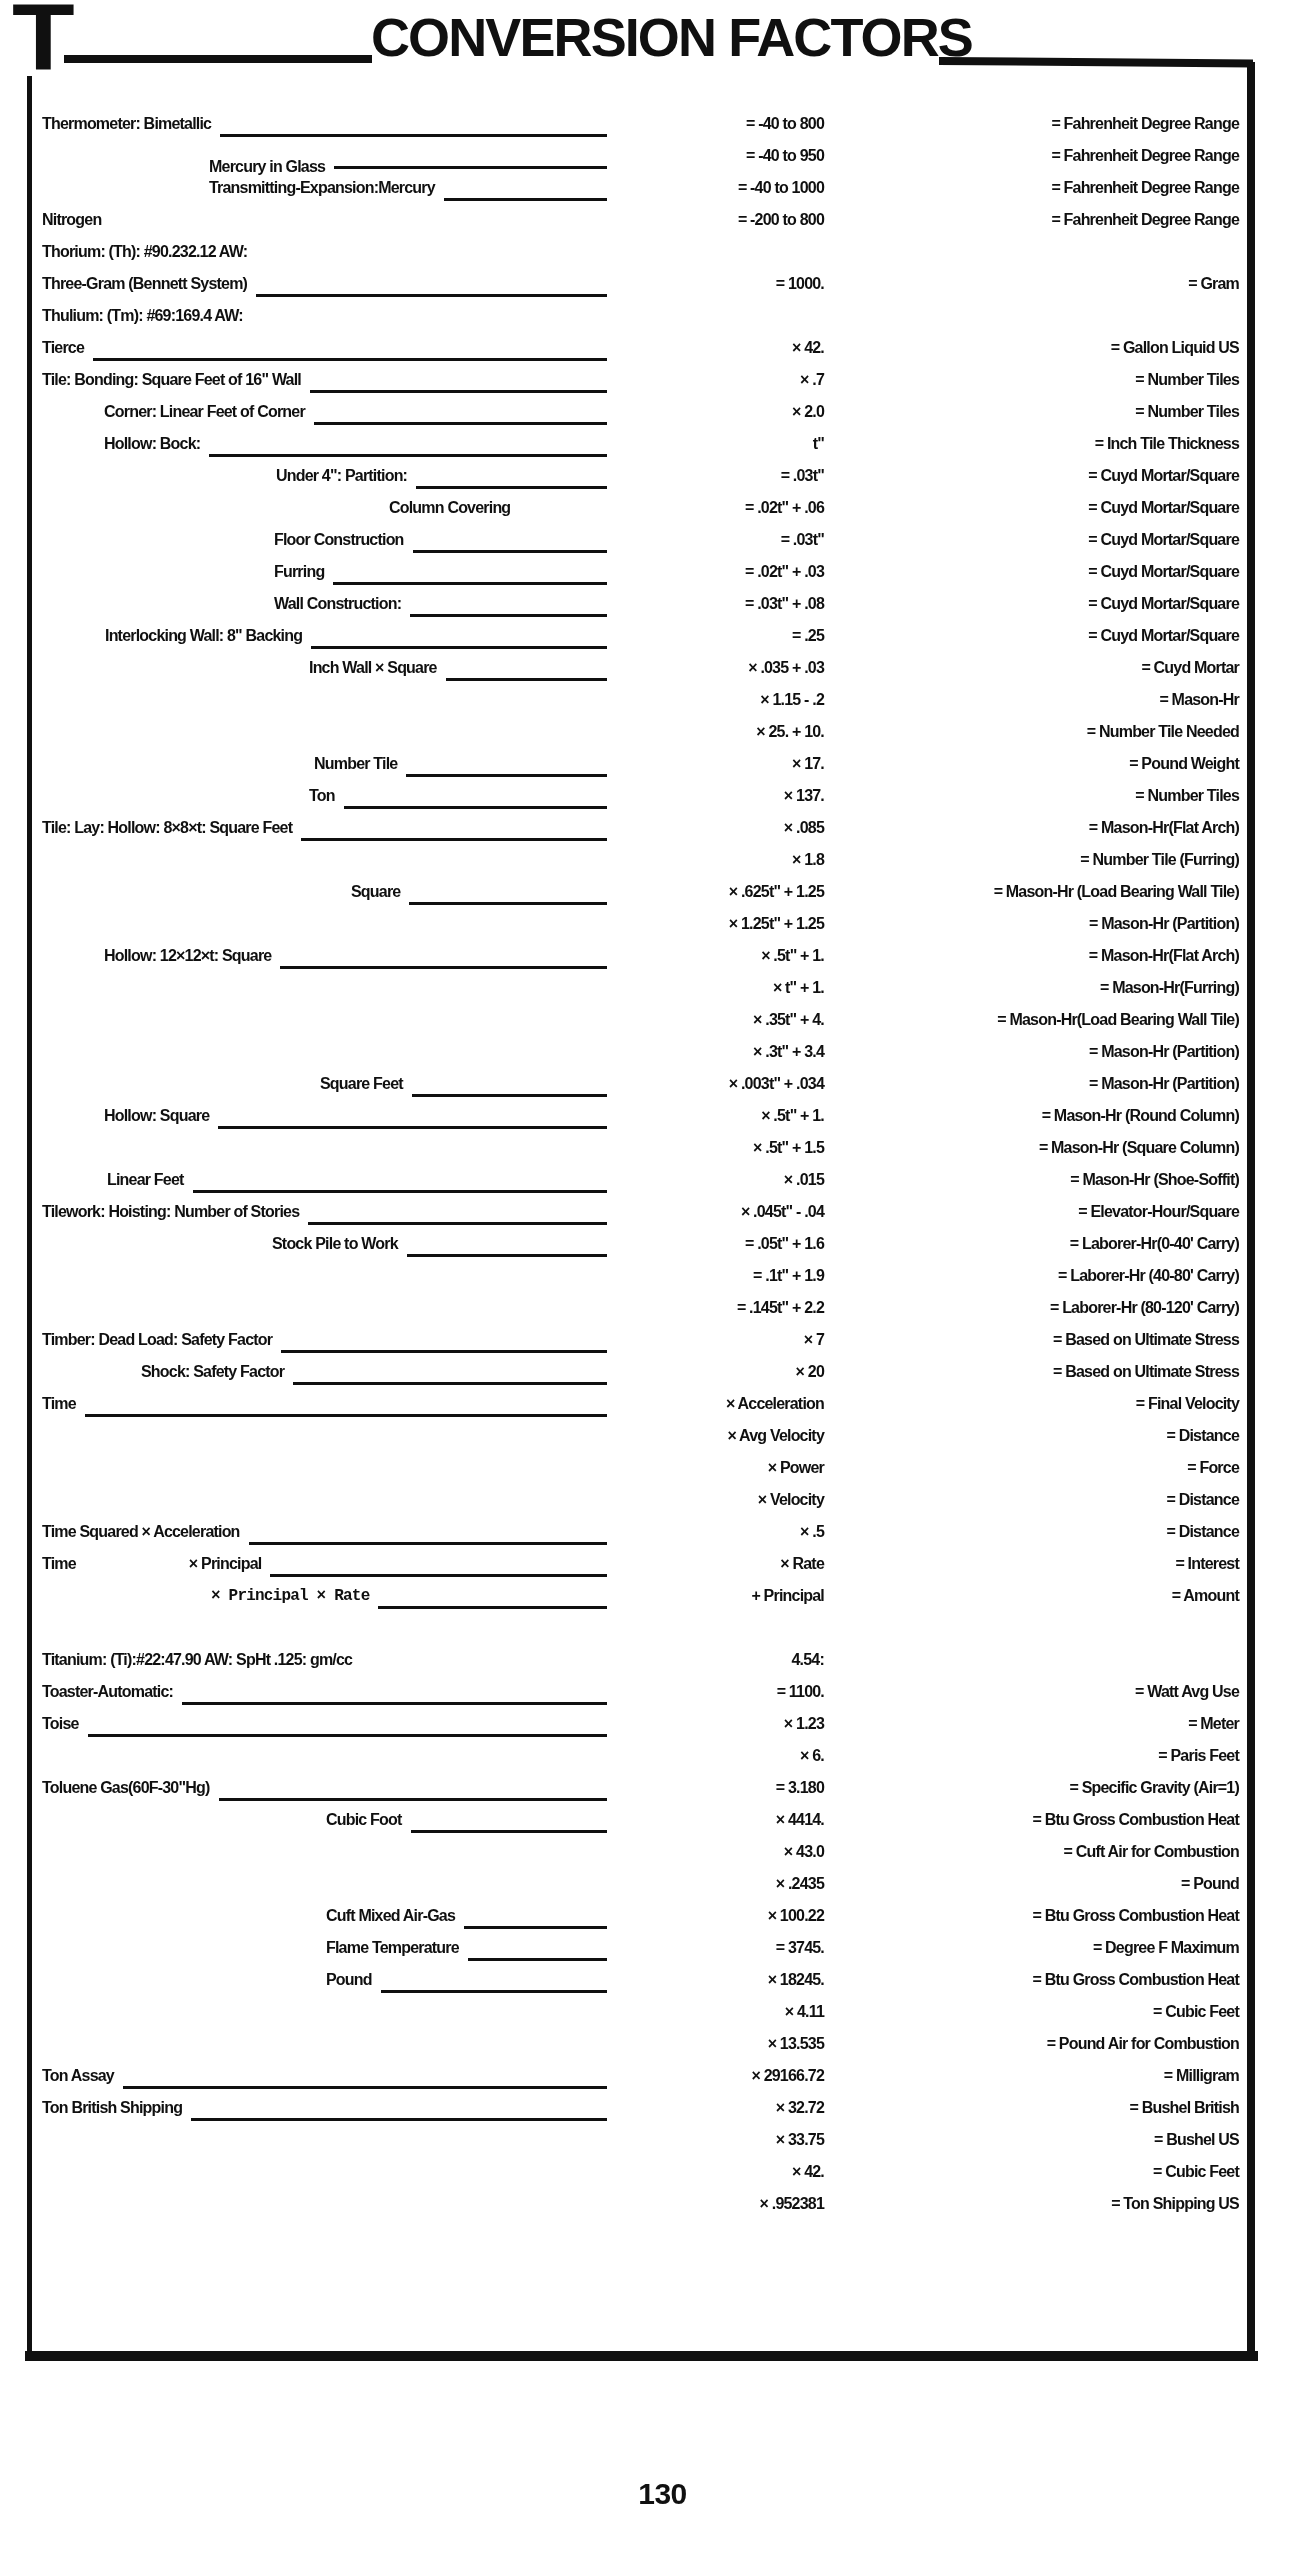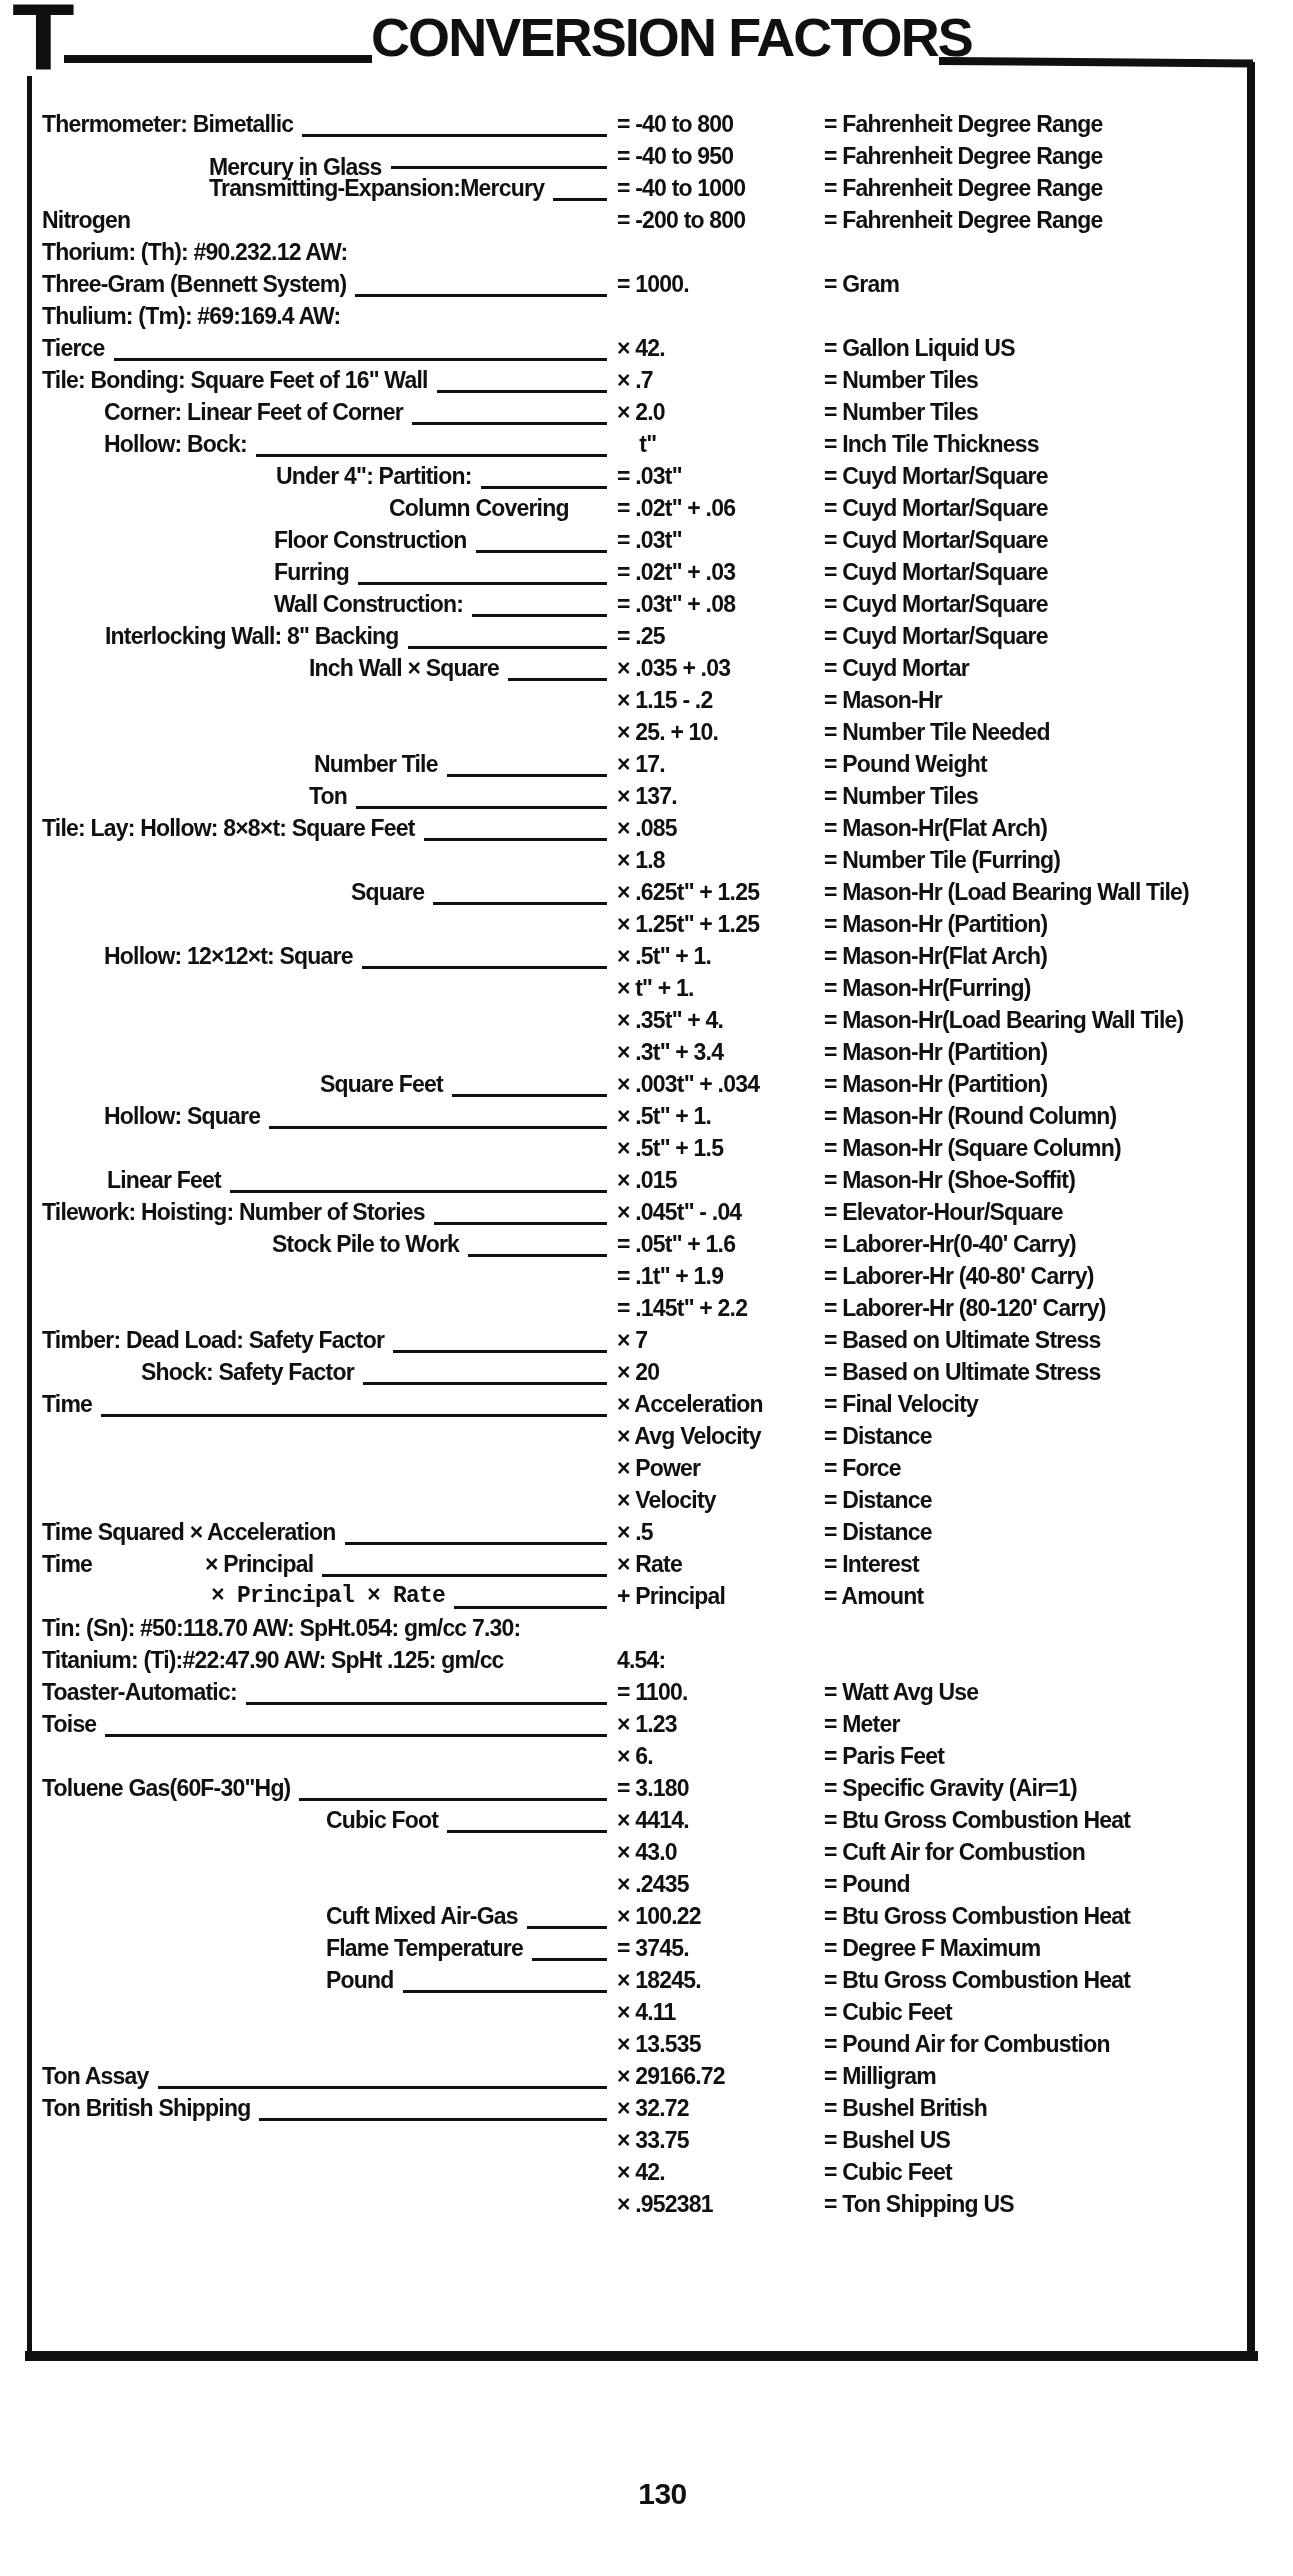--- a/index.html
+++ b/index.html
@@ -7,21 +7,21 @@
         font-family:"Liberation Sans",sans-serif;font-weight:700;letter-spacing:-0.8px;overflow:hidden;}
   .rule{position:absolute;background:#101010;}
   #letter-t{position:absolute;left:11.6px;top:-10.3px;font-size:95px;line-height:95px;font-weight:700;
             transform:scaleX(1.08);transform-origin:0 0;letter-spacing:0;}
   #title{position:absolute;left:371px;top:9px;font-size:54px;line-height:57px;letter-spacing:-1.9px;white-space:nowrap;}
   #rule-left{left:64px;top:55px;width:308px;height:8.4px;}
   #rule-right{left:939px;top:57px;width:314px;height:8.4px;transform:rotate(0.45deg);transform-origin:0 50%;}
   #border-left{left:27px;top:76px;width:5.2px;height:2280px;}
   #border-right{left:1247px;top:62px;width:8.4px;height:2295px;}
   #border-bottom{left:24.5px;top:2351px;width:1233px;height:9.7px;}
-  #rows{position:absolute;left:42px;top:108px;width:1197px;font-size:23px;line-height:32px;}
+  #rows{position:absolute;left:42px;top:108px;width:1197px;font-size:16px;line-height:32px;text-align:right;}
   .row{display:flex;height:32px;}
   .cell-desc{flex:0 0 575px;display:flex;min-width:0;}
   .cell-desc .txt{white-space:pre;flex:0 0 auto;}
   .leader{flex:1 1 auto;min-width:9px;height:26.4px;border-bottom:3.9px solid #101010;margin:0 10.3px 0 9px;}
   .cell-op{flex:0 0 207px;white-space:pre;}
   .cell-res{flex:1 1 auto;white-space:pre;}
   #page-number{position:absolute;left:595px;top:2477px;width:135px;text-align:center;font-size:30px;letter-spacing:-0.6px;}
 </style>
 </head>
 <body>
@@ -391,23 +391,20 @@
       </div>
       <div class="row">
         <div class="cell-desc">
           <span class="txt" style="margin-left: 169px; font-family: Liberation Mono, monospace;">× Principal × Rate</span>
           <span class="leader"></span>
         </div>
         <div class="cell-op">+ Principal</div>
         <div class="cell-res">= Amount</div>
       </div>
       <div class="row">
-        <div class="cell-desc">
-          <span class="txt">Tin: (Sn): #50:118.70 AW: SpHt.054: gm/cc 7.30:</span>
-        </div>
         <div class="cell-op"></div>
         <div class="cell-res"></div>
       </div>
       <div class="row">
         <div class="cell-desc">
           <span class="txt">Titanium: (Ti):#22:47.90 AW: SpHt .125: gm/cc</span>
         </div>
         <div class="cell-op">4.54:</div>
         <div class="cell-res"></div>
       </div>

